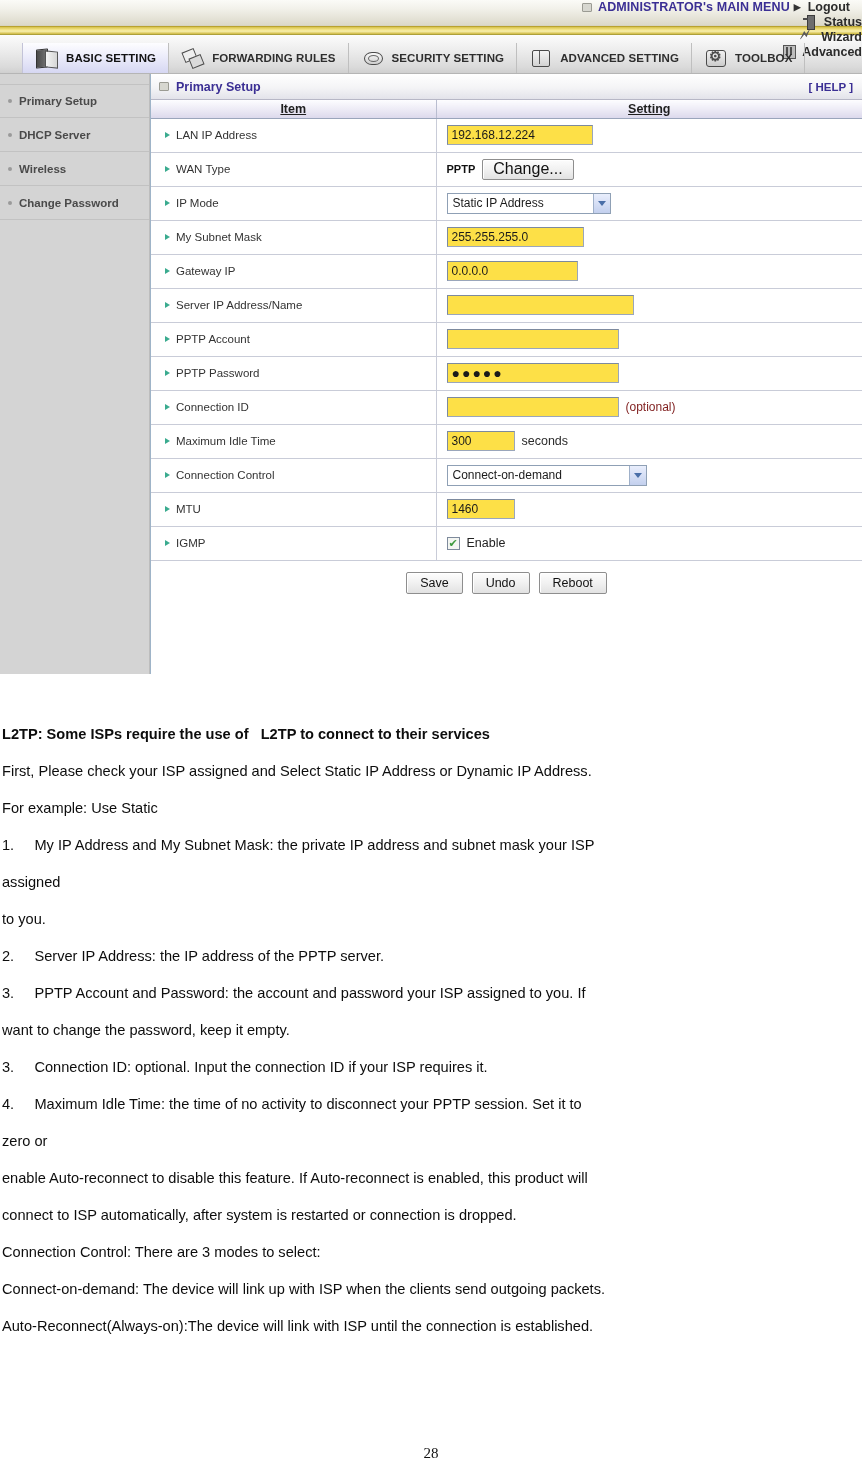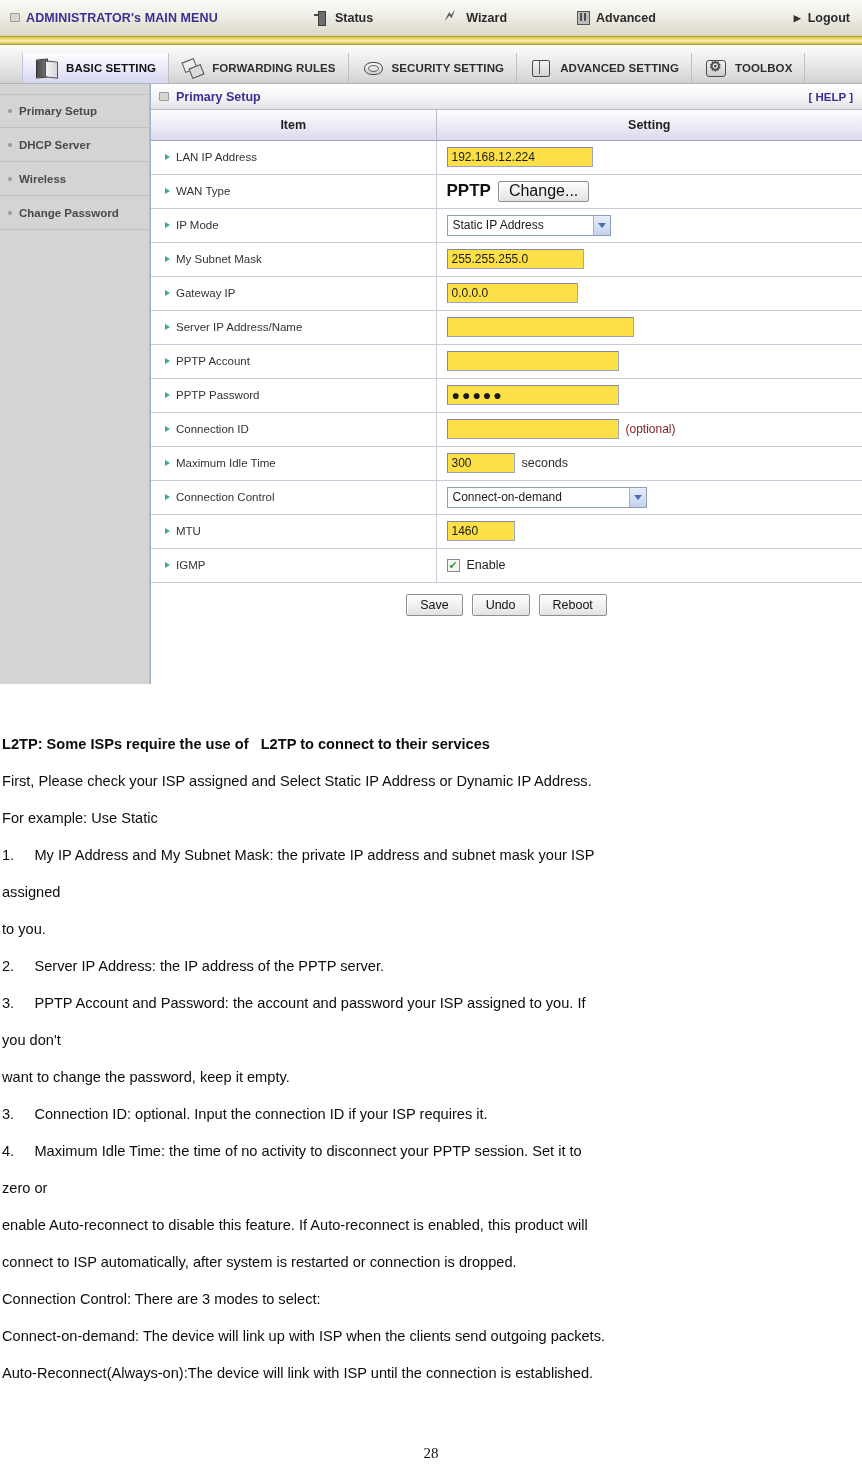--- a/index.html
+++ b/index.html
@@ -7,25 +7,26 @@
     width: 862px;
     height: 1478px;
     background: #ffffff;
     font-family: "Liberation Sans", sans-serif;
   }
   body { position: relative; overflow: hidden; }
 
   
   .topbar {
     position: relative;
-    height: 36px;
+    height: 26px;
     background: linear-gradient(to bottom, #fbfbf7 0%, #f2f1ea 35%, #e6e4d9 70%, #dcd9c9 100%);
     border-bottom: 1px solid #d8d4c0;
     display: flex;
-    align-items: center;
+    align-items: flex-end;
+    flex-direction: column;
   }
   .topbar .admin-title {
     display: flex; align-items: center; gap: 6px;
     padding-left: 10px;
     min-width: 290px;
   }
   .admin-title .label {
     color: #3b2f94;
     font-weight: bold;
     font-size: 12.5px;
@@ -211,23 +212,24 @@
   .panel-title {
     color: #3b2f94; font-weight: bold; font-size: 12.5px;
   }
   .help-link {
     color: #3b2f94; font-weight: bold; font-size: 11.5px;
   }
 
   table.setup { width: 100%; border-collapse: collapse; table-layout: fixed; }
   table.setup th {
     background: linear-gradient(to bottom, #fdfdff 0%, #eceaf5 55%, #dcd9ec 100%);
-    height: 30px;
+    height: 18px;
     font-size: 12.5px; color: #1f1f1f; font-weight: bold;
     border-bottom: 1px solid #9aa5bb;
+    text-decoration: underline;
   }
   th.col-item { width: 285px; border-right: 1px solid #b9bdd0; }
   table.setup td {
     border-bottom: 1px solid #c9ccd8;
     height: 34px;
     vertical-align: middle;
     font-size: 11.5px;
     color: #333;
   }
   td.item {
@@ -275,21 +277,21 @@
   .btnlike {
     display: inline-flex; align-items: center; justify-content: center;
     height: 21px; padding: 0 10px;
     background: linear-gradient(to bottom, #fdfdfd 0%, #f1f1f1 50%, #e2e2e2 100%);
     border: 1px solid #8e8e8e;
     border-radius: 2px;
     font-size: 16px; color: #111;
     font-family: "Liberation Sans", sans-serif;
     box-shadow: inset 1px 1px 0 #ffffff;
   }
-  .wan-type-label { font-weight: bold; font-size: 17px; color: #111; }
+  .wan-type-label { font-weight: bold; font-size: 11px; color: #111; }
 
   .tselect {
     height: 21px;
     border: 1px solid #8fa0b5;
     background: #ffffff;
     display: inline-flex; align-items: center;
     font-size: 12px; color: #1a1a1a;
     padding-left: 5px;
     position: relative;
   }
@@ -608,21 +610,20 @@
 
 <div class="doc">
   <p class="bold">L2TP: Some ISPs require the use of   L2TP to connect to their services</p>
   <p>First, Please check your ISP assigned and Select Static IP Address or Dynamic IP Address.</p>
   <p>For example: Use Static</p>
   <p>1.     My IP Address and My Subnet Mask: the private IP address and subnet mask your ISP</p>
   <p>assigned</p>
   <p>to you.</p>
   <p>2.     Server IP Address: the IP address of the PPTP server.</p>
   <p>3.     PPTP Account and Password: the account and password your ISP assigned to you. If</p>
-  <p>you don't</p>
   <p>want to change the password, keep it empty.</p>
   <p>3.     Connection ID: optional. Input the connection ID if your ISP requires it.</p>
   <p>4.     Maximum Idle Time: the time of no activity to disconnect your PPTP session. Set it to</p>
   <p>zero or</p>
   <p>enable Auto-reconnect to disable this feature. If Auto-reconnect is enabled, this product will</p>
   <p>connect to ISP automatically, after system is restarted or connection is dropped.</p>
   <p>Connection Control: There are 3 modes to select:</p>
   <p>Connect-on-demand: The device will link up with ISP when the clients send outgoing packets.</p>
   <p>Auto-Reconnect(Always-on):The device will link with ISP until the connection is established.</p>
 </div>

